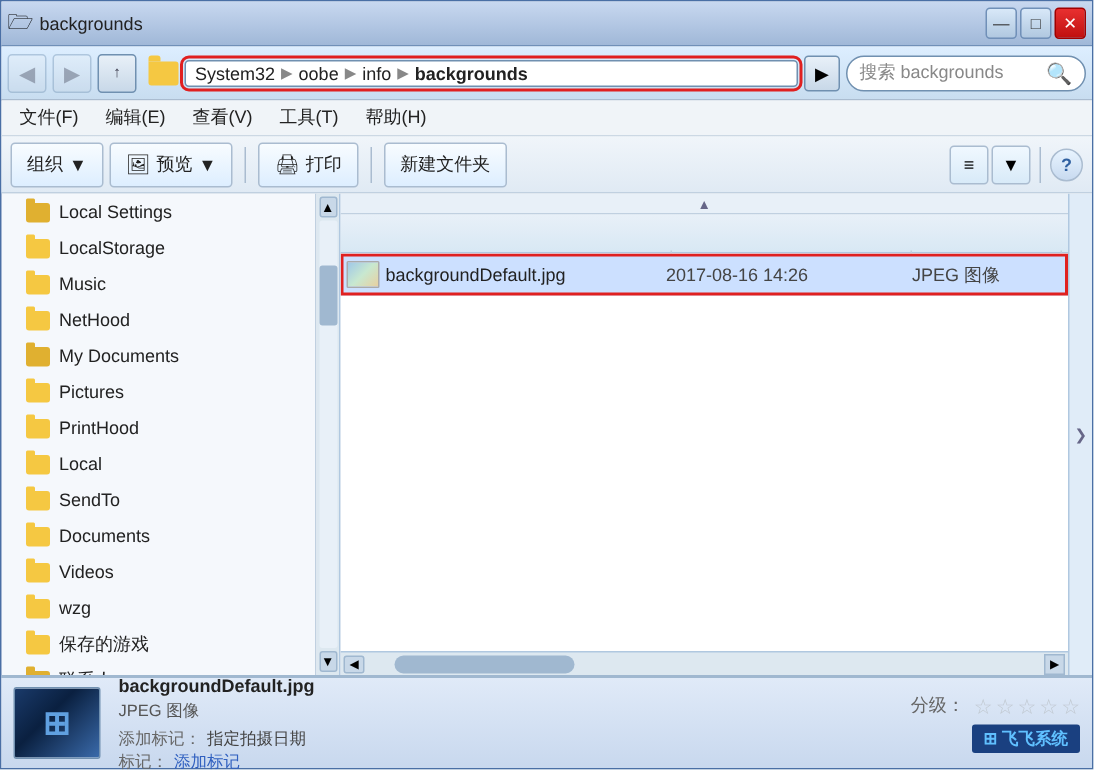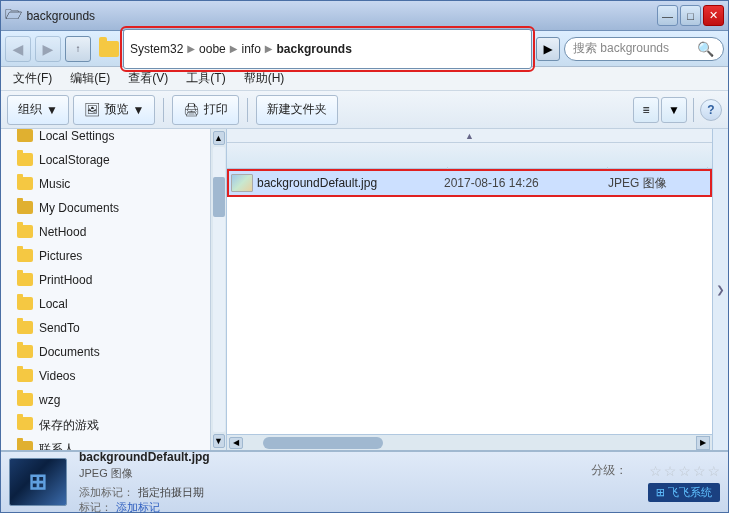--- a/index.html
+++ b/index.html
@@ -101,21 +101,21 @@
       top: -4px;
       left: 0;
       width: 8px;
       height: 4px;
       background: #f5c842;
       border-radius: 2px 2px 0 0;
     }
 
     .address-path {
       flex: 1;
-      height: 40px;
+      height: 18px;
       border: 1px solid #7090b0;
       border-radius: 3px;
       background: white;
       display: flex;
       align-items: center;
       padding: 0 6px;
       font-size: 12px;
       color: #222;
       outline: 2px solid #3070c0;
       outline-offset: -1px;
@@ -256,21 +256,21 @@
       width: 210px;
       min-width: 210px;
       border-right: 1px solid #c0d0e0;
       background: #f5f8fc;
       overflow-y: auto;
       overflow-x: hidden;
     }
     .sidebar-item {
       height: 24px;
       display: flex;
-      align-items: flex-start;
+      align-items: center;
       padding: 0 8px 0 16px;
       cursor: pointer;
       gap: 6px;
       font-size: 12px;
       color: #222;
     }
     .sidebar-folder-icon {
       width: 16px;
       height: 13px;
       background: #f5c842;
@@ -495,21 +495,21 @@
     }
     .status-brand {
       display: flex;
       flex-direction: column;
       align-items: center;
     }
     .brand-logo {
       background: #1a4080;
       color: #60c0ff;
       font-size: 11px;
-      font-weight: normal;
+      font-weight: bold;
       padding: 2px 8px;
       border-radius: 2px;
     }
 
     
     .red-outline {
       outline: 2px solid #e02020 !important;
       outline-offset: 0px;
     }
 
@@ -612,26 +612,26 @@
       </div>
       <div class="sidebar-item">
         <div class="sidebar-folder-icon"></div>
         <span>LocalStorage</span>
       </div>
       <div class="sidebar-item">
         <div class="sidebar-folder-icon"></div>
         <span>Music</span>
       </div>
       <div class="sidebar-item">
+        <div class="sidebar-folder-icon"></div>
+        <span>NetHood</span>
+      </div>
+      <div class="sidebar-item">
         <div class="sidebar-folder-icon special"></div>
         <span>My Documents</span>
-      </div>
-      <div class="sidebar-item">
-        <div class="sidebar-folder-icon"></div>
-        <span>NetHood</span>
       </div>
       <div class="sidebar-item">
         <div class="sidebar-folder-icon"></div>
         <span>Pictures</span>
       </div>
       <div class="sidebar-item">
         <div class="sidebar-folder-icon"></div>
         <span>PrintHood</span>
       </div>
       <div class="sidebar-item">
@@ -727,21 +727,21 @@
           <span>指定拍摄日期</span>
         </div>
         <div class="status-meta-row">
           <span class="status-meta-label">标记：</span>
           <span style="color:#3060c0; cursor:pointer;">添加标记</span>
         </div>
       </div>
     </div>
     <div class="status-right">
       <div class="status-rating">
-        <span class="status-meta-label" style="margin-right:20px;">分级：</span>
+        <span class="status-meta-label" style="margin-right:4px;">分级：</span>
         <span class="star">☆</span>
         <span class="star">☆</span>
         <span class="star">☆</span>
         <span class="star">☆</span>
         <span class="star">☆</span>
       </div>
       <div class="status-brand">
         <div class="brand-logo">
           <span>⊞ </span><span>飞飞系统</span>
         </div>

